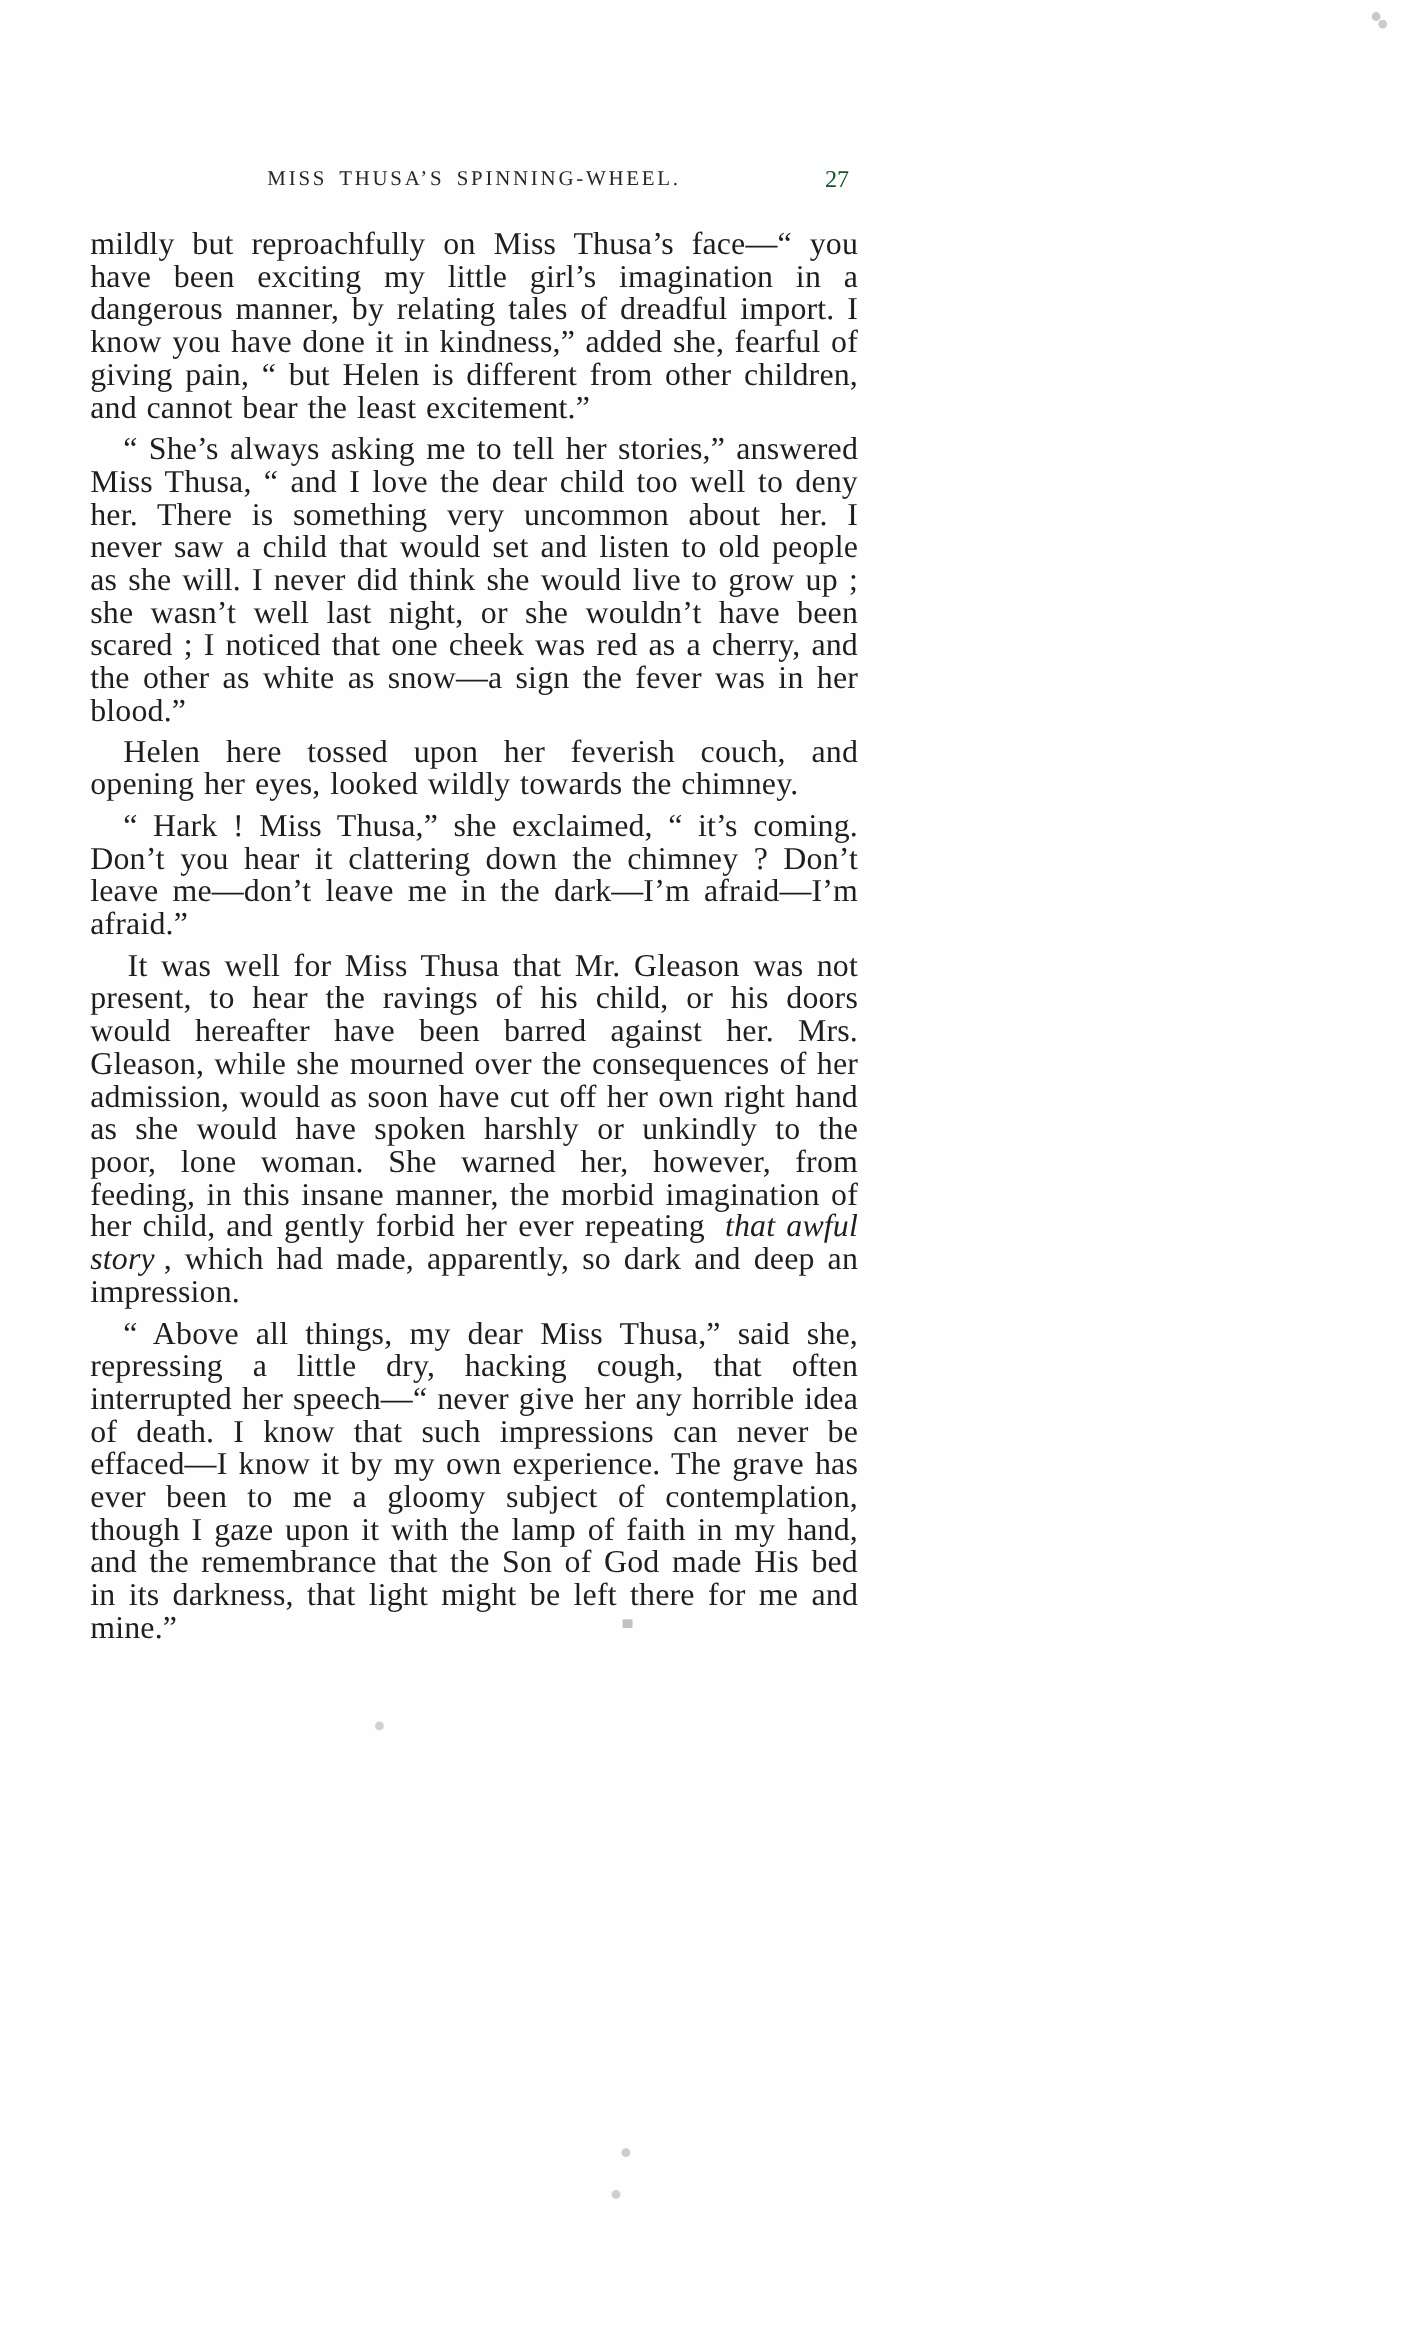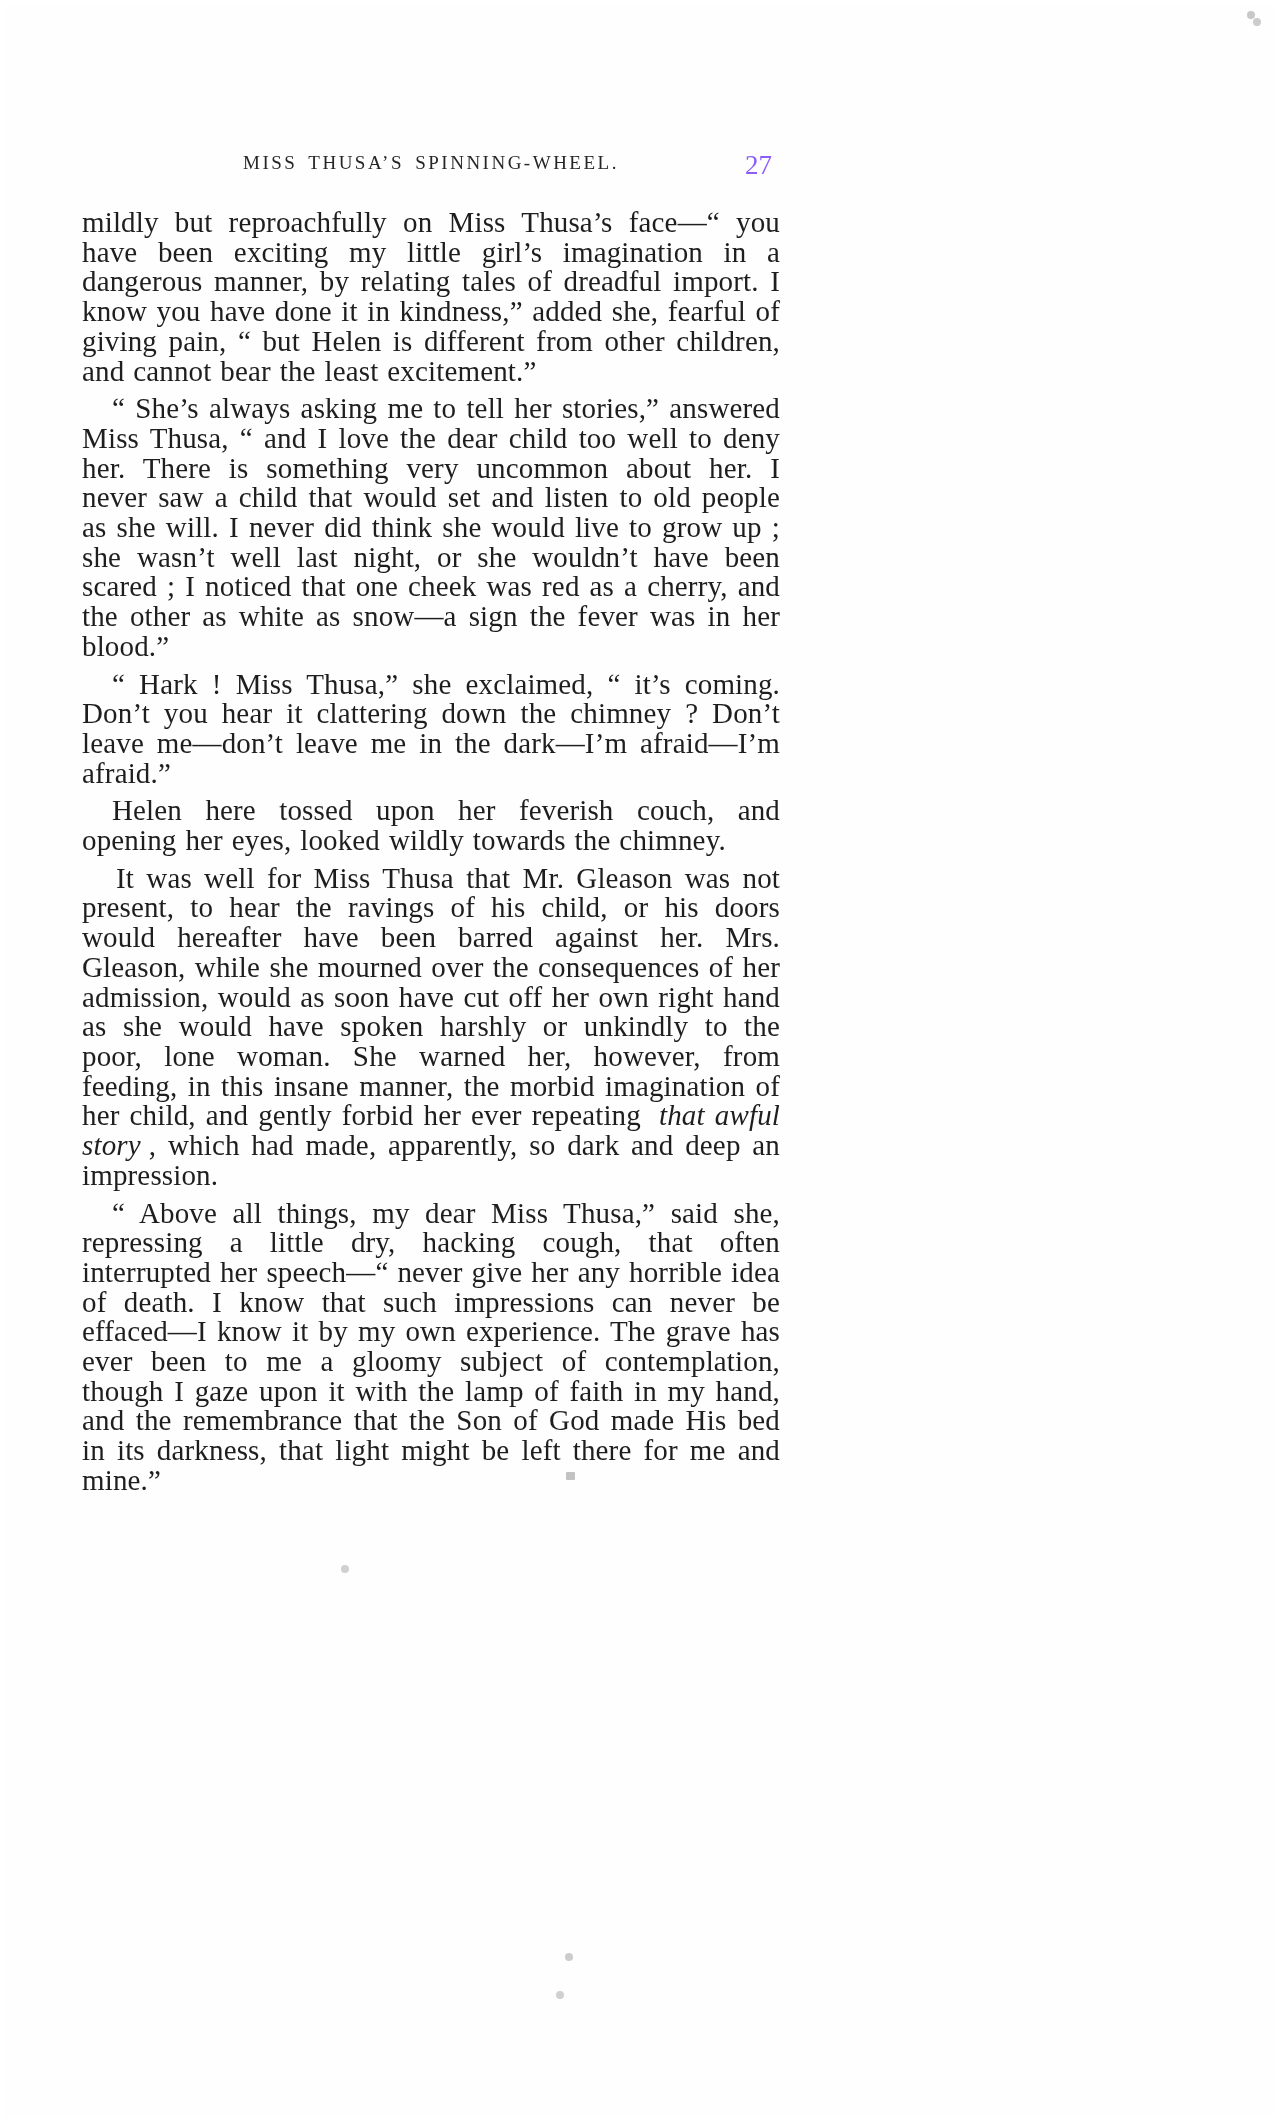--- a/index.html
+++ b/index.html
@@ -34,22 +34,22 @@
     font-size: 19px;
     letter-spacing: 2.5px;
     word-spacing: 4px;
     color: #262626;
     white-space: nowrap;
   }
   .page-number {
     position: absolute;
     right: 12px;
     top: -2px;
-    font-size: 27px;
-    color: #8b5cf6;
+    font-size: 22px;
+    color: #14532d;
   }
   .body-text {
     margin-top: 20px;
     font-size: 29px;
     line-height: 29.7px;
     text-align: justify;
     word-spacing: 1.5px;
     letter-spacing: 0.15px;
   }
   .body-text p { text-indent: 0; }
@@ -74,23 +74,23 @@
       <span class="page-number">27</span>
     </div>
 
     <div class="body-text">
 
       <p>mildly but reproachfully on Miss Thusa’s face—“ you have been exciting my little girl’s imagination in a dangerous manner, by relating tales of dreadful import.  I know you have done it in kindness,” added she, fearful of giving pain, “ but Helen is different from other children, and cannot bear the least excitement.”</p>
 
       <p class="indent">“ She’s always asking me to tell her stories,” answered Miss Thusa, “ and I love the dear child too well to deny her. There is something very uncommon about her.  I never saw a child that would set and listen to old people as she will. I never did think she would live to grow up ; she wasn’t well last night, or she wouldn’t have been scared ; I noticed that one cheek was red as a cherry, and the other as white as snow—a sign the fever was in her blood.”</p>
 
 
+      <p class="indent">Helen here tossed upon her feverish couch, and opening her eyes, looked wildly towards the chimney.</p>
+
       <p class="indent">“ Hark ! Miss Thusa,” she exclaimed, “ it’s coming.  Don’t you hear it clattering down the chimney ?  Don’t leave me—don’t leave me in the dark—I’m afraid—I’m afraid.”</p>
-
-      <p class="indent">Helen here tossed upon her feverish couch, and opening her eyes, looked wildly towards the chimney.</p>
 
       <p class="indent"><span>It was well for Miss Thusa that Mr. Gleason was not present, to hear the ravings of his child, or his doors would hereafter have been barred against her.  Mrs. Gleason, while she mourned over the consequences of her admission, would as soon have cut off her own right hand as she would have spoken harshly or unkindly to the poor, lone woman.  She warned her, however, from feeding, in this insane manner, the morbid imagination of her child, and gently forbid her ever repeating </span><em>that awful story</em><span>, which had made, apparently, so dark and deep an impression.</span></p>
 
       <p class="indent">“ Above all things, my dear Miss Thusa,” said she, repressing a little dry, hacking cough, that often interrupted her speech—“ never give her any horrible idea of death.  I know that such impressions can never be effaced—I know it by my own experience.  The grave has ever been to me a gloomy subject of contemplation, though I gaze upon it with the lamp of faith in my hand, and the remembrance that the Son of God made His bed in its darkness, that light might be left there for me and mine.”</p>
 
     </div>
   </div>
 
   <div class="speck" style="left:1243px; top:7px; width:3px; height:2px; opacity:.55;"></div>
   <div class="speck" style="left:1249px; top:14px; width:2px; height:2px; opacity:.5;"></div>

